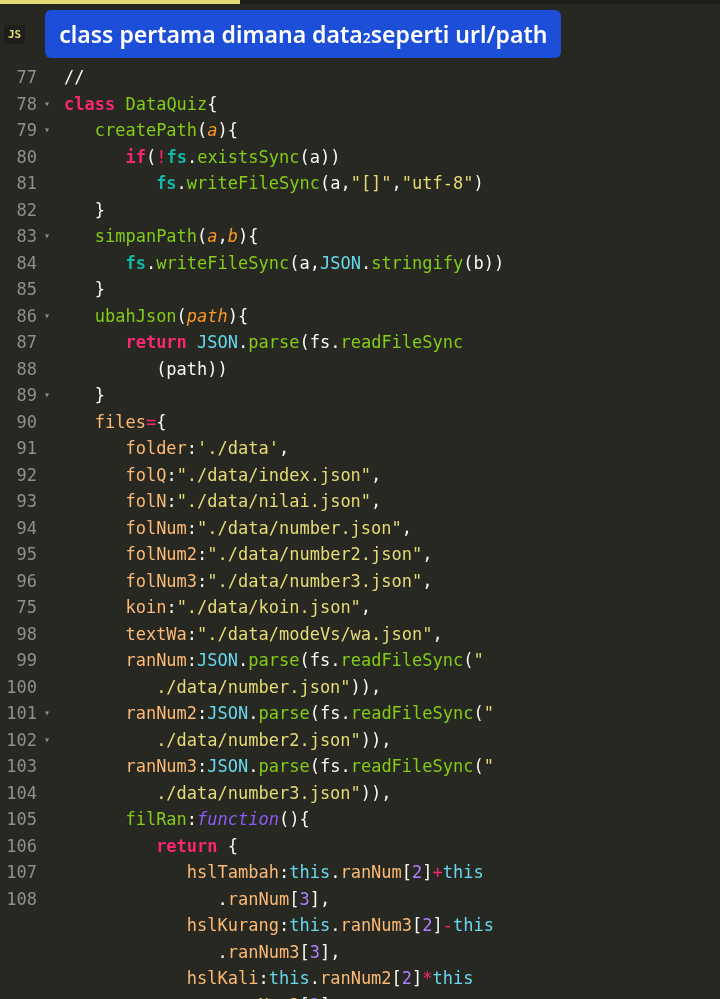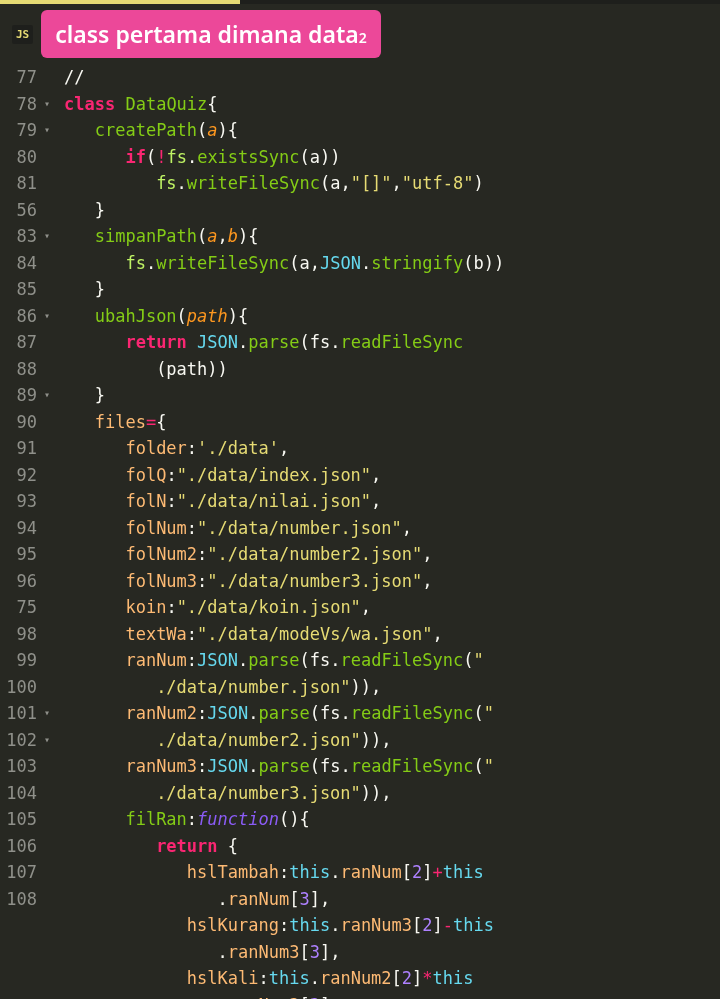--- a/index.html
+++ b/index.html
@@ -18,33 +18,33 @@
     display: flex;
   }
   .tab-active-indicator {
     width: 240px;
     height: 4px;
     background: #e6db74;
   }
   .header {
     display: flex;
     align-items: center;
-    padding: 6px 12px;
-    gap: 8px;
+    padding: 6px 4px;
+    gap: 20px;
   }
   .file-icon {
     background: #1e1f1c;
     color: #e6db74;
     font-size: 11px;
     font-weight: bold;
     padding: 3px 4px;
     border-radius: 2px;
   }
   .banner {
-    background: #ec4899;
+    background: #1d4ed8;
     color: #fff;
     font-weight: 600;
     font-size: 23px;
     padding: 8px 14px;
     border-radius: 6px;
     font-family: system-ui, sans-serif;
     display: inline-flex;
     align-items: baseline;
   }
   .banner sup { font-size: 14px; vertical-align: super; }
@@ -74,38 +74,39 @@
     line-height: 26.5px;
     white-space: pre;
     padding-left: 4px;
   }
   .kw { color: #f92672; font-weight: bold; }
   .fn { color: #84cc16; }
   .str { color: #e6db74; }
   .num { color: #ae81ff; }
   .op { color: #f92672; }
   .punc { color: #f8f8f2; }
-  .def { color: #bef264; }
+  .def { color: #14b8a6; font-weight: bold; }
   .obj { color: #66d9ef; }
   .typ { color: #8b5cf6; font-style: italic; }
   .prop { color: #fdba74; }
   .param { color: #fd971f; font-style: italic; }
 </style>
 </head>
 <body>
 
 <div class="tab-bar">
   <div class="tab-active-indicator"></div>
 </div>
 
 <div class="header">
   <span class="file-icon">JS</span>
   <div class="banner">
     <span>class pertama dimana data</span>
       <sup>2</sup>
+      <span> seperti url/path</span>
   </div>
 </div>
 
 <div class="editor">
   <div class="gutter" id="gutter">
       <div class="gutter-line">
         <span>77</span>
         <span class="fold"></span>
       </div>
       <div class="gutter-line">
@@ -118,21 +119,21 @@
       </div>
       <div class="gutter-line">
         <span>80</span>
         <span class="fold"></span>
       </div>
       <div class="gutter-line">
         <span>81</span>
         <span class="fold"></span>
       </div>
       <div class="gutter-line">
-        <span>56</span>
+        <span>82</span>
         <span class="fold"></span>
       </div>
       <div class="gutter-line">
         <span>83</span>
         <span class="fold">▾</span>
       </div>
       <div class="gutter-line">
         <span>84</span>
         <span class="fold"></span>
       </div>

